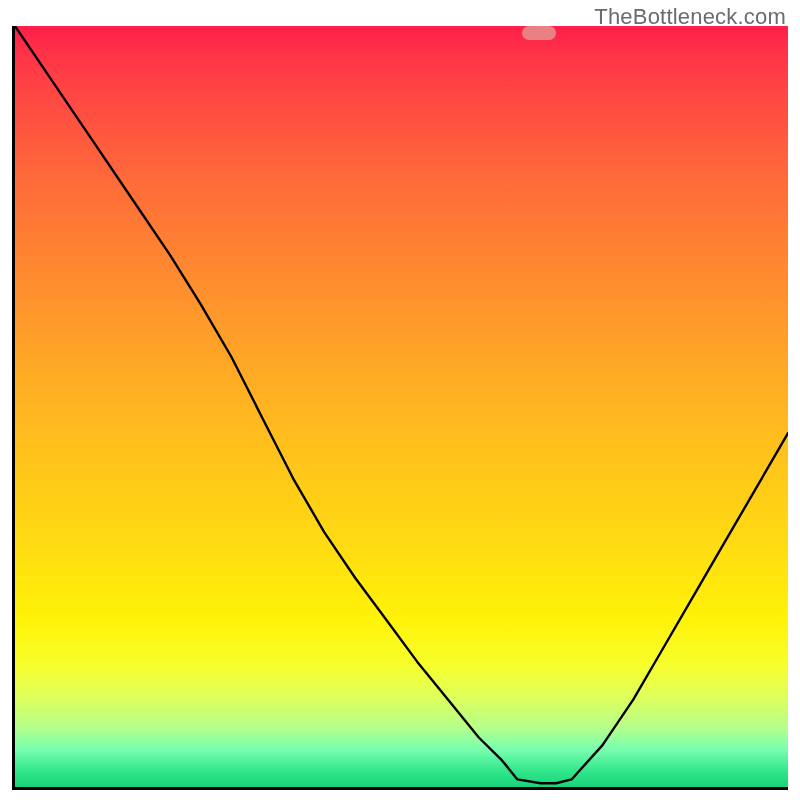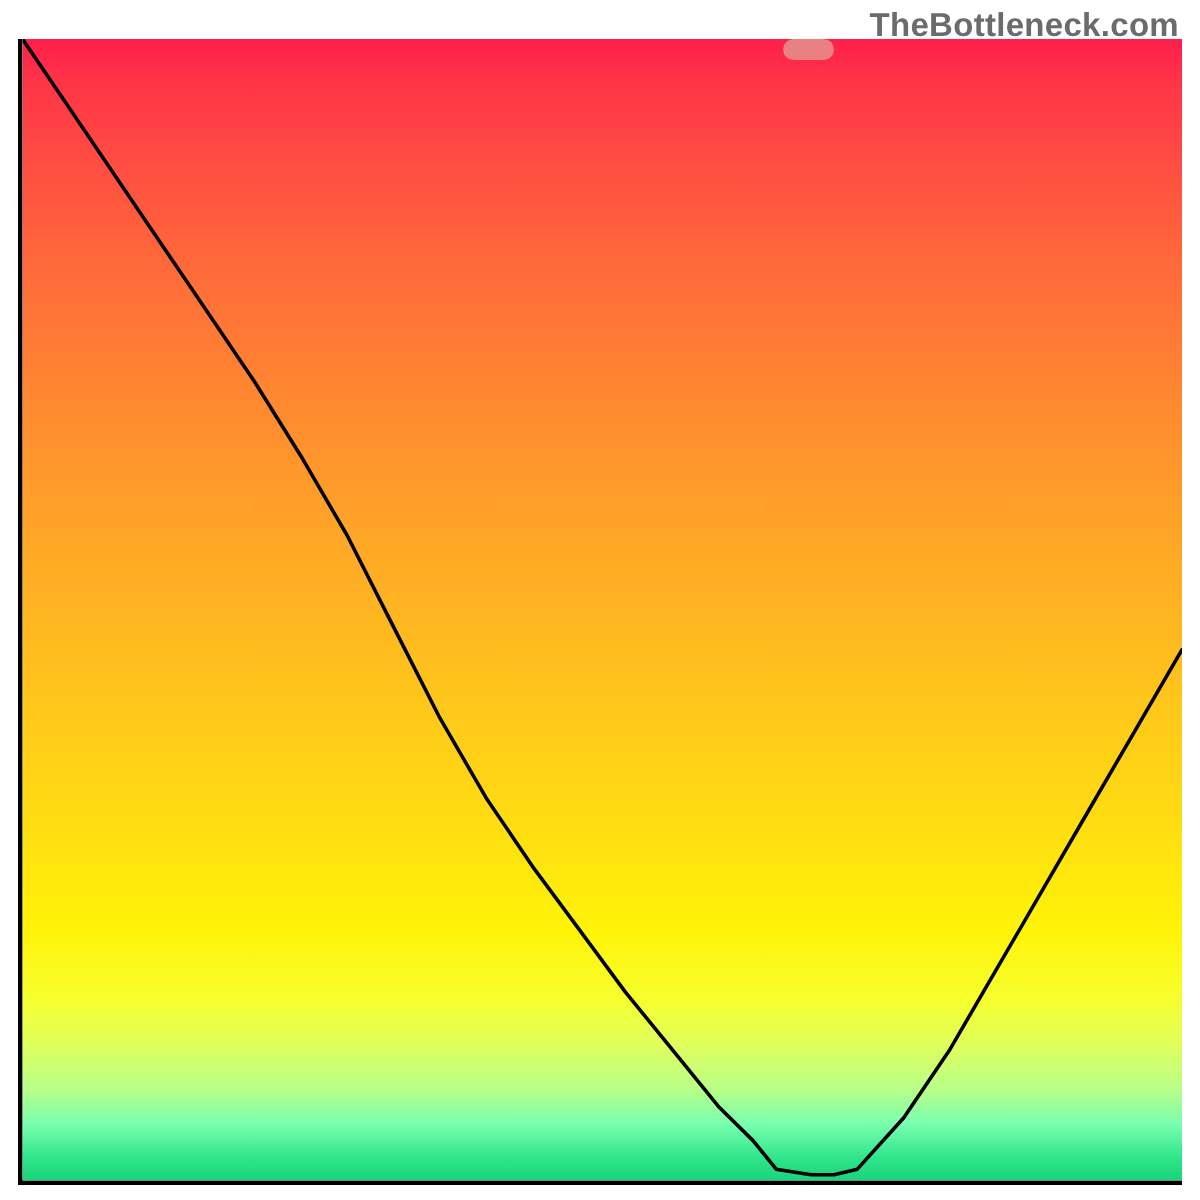--- a/index.html
+++ b/index.html
@@ -13,21 +13,21 @@
   .container {
     position: relative;
     width: 800px;
     height: 800px;
   }
   .watermark {
     position: absolute;
     top: 4px;
     right: 14px;
     font-size: 22px;
-    font-weight: 700;
+    font-weight: 400;
     color: #6b6b6b;
     letter-spacing: 0.2px;
   }
   .plot-frame {
     position: absolute;
     left: 12px;
     top: 26px;
     width: 776px;
     height: 764px;
     border-left: 3px solid #000;

